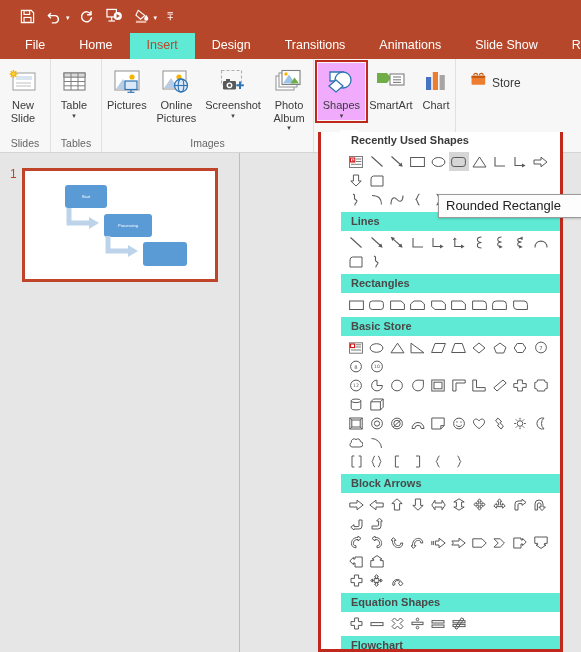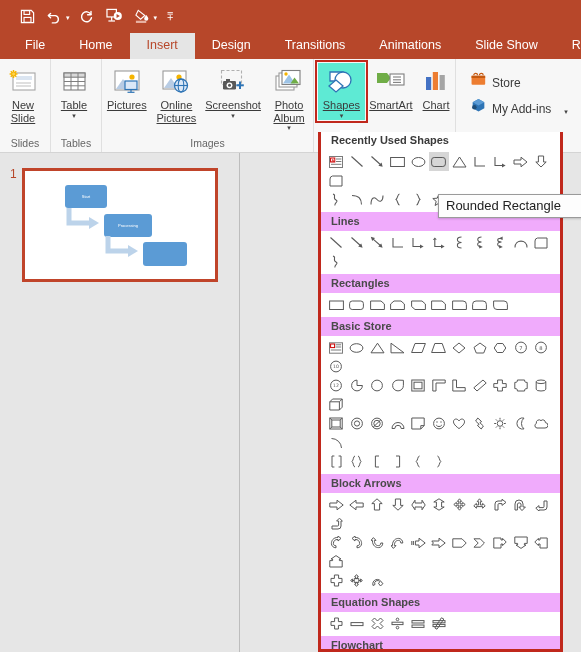--- a/index.html
+++ b/index.html
@@ -26,46 +26,46 @@
 
   
   .tabs {
     height:27px; background:#b7472a; display:flex; align-items:flex-end;
     padding-left:8px; gap:0px;
   }
   .tab {
     color:#fff; font-size:12.5px; padding:5px 17px 6px 17px; line-height:15px;
     white-space:nowrap;
   }
-  .tab.active { background:#e5e5e5; color:#b7472a; font-weight:400; }
+  .tab.active { background:#5eead4; color:#b7472a; font-weight:400; }
 
   
   .ribbon {
     position:relative; height:94px; background:#f7f7f7;
     border-bottom:1px solid #d4d4d4; display:flex;
   }
   .ribbon-group {
     display:flex; flex-direction:column; height:100%;
     border-right:1px solid #e0e0e0; position:relative;
   }
   .group-items { flex:1; display:flex; align-items:flex-start; padding-top:4px; }
   .group-label {
     font-size:10.5px; color:#666; text-align:center; height:16px; line-height:14px;
   }
   .big-btn {
     width:auto; min-width:48px; padding:2px 7px 0 7px;
     display:flex; flex-direction:column; align-items:center;
     font-size:11px; color:#3b3b3b; line-height:12.5px; text-align:center;
   }
   .big-btn .ic { height:34px; display:flex; align-items:center; justify-content:center; }
-  .big-btn .lbl { white-space:pre-line;text-decoration:underline; }
+  .big-btn .lbl { white-space:pre-line; }
   .caret-dn { font-size:7px; line-height:8px; color:#444; }
 
   .shapes-btn {
-    background:#5eead4;
+    background:#f0abfc;
     outline:2px solid #c0281c;
     outline-offset:1px;
     align-items:center;
   }
 
   .small-btn {
     display:flex; align-items:flex-end; gap:5px; font-size:12px; color:#3b3b3b;
     padding:3px 6px; height:26px;
   }
 
@@ -86,24 +86,24 @@
   .fbox {
     position:absolute; background:#5b9bd5; border-radius:3px;
     color:#fff; font-size:4px; display:flex; align-items:center; justify-content:center;
   }
   .elbow { position:absolute; }
 
   
   .gallery {
     position:absolute; left:318px; top:132px; width:245px; height:520px;
     background:#fff; border:3px solid #c0281c; border-top:none;
-    overflow:hidden; z-index:30;
+    overflow:hidden; z-index:30;padding-left:20px;
   }
   .cat-title {
-    background:#f0abfc; color:#4a4a4a; font-size:11px; font-weight:bold;
+    background:#5eead4; color:#4a4a4a; font-size:11px; font-weight:bold;
     padding:2px 8px 3px 10px; line-height:14px;
   }
   .cat-title.plain { background:transparent; font-weight:bold; color:#3a3a3a; padding-left:10px; }
   .shape-rows { padding:2px 3px 3px 5px; }
   .srow { display:flex; flex-wrap:wrap; }
   .scell {
     width:20.5px; height:19px; display:flex; align-items:center; justify-content:center;
   }
   .scell.sel { background:#d6d6d6; }
   .scell svg { display:block; }
@@ -335,31 +335,20 @@
       <div class="small-btn">
         <span>
           <svg width="17" height="16" viewBox="0 0 18 17">
             <path d="M4 4.5 a2 2 0 0 1 4 0 M10 4.5 a2 2 0 0 1 4 0" fill="none" stroke="#c55a11" stroke-width="1.3"></path>
             <rect x="1.6" y="5" width="14.5" height="9.5" rx="1" fill="#ed7d31"></rect>
             <rect x="1.6" y="5" width="14.5" height="2.4" fill="#c55a11"></rect>
           </svg>
         </span>
         <span>Store</span>
       </div>
-      <div class="small-btn">
-        <span>
-          <svg width="17" height="16" viewBox="0 0 18 17">
-            <path d="M9 2.2 L15.2 5.6 V12 L9 15.4 L2.8 12 V5.6 Z" fill="#2e74b5"></path>
-            <path d="M9 2.2 L15.2 5.6 L9 9 L2.8 5.6 Z" fill="#5b9bd5"></path>
-            <circle cx="4.6" cy="11" r="2.4" fill="#1f4e79"></circle>
-          </svg>
-        </span>
-        <span>My Add-ins</span>
-        <span class="caret-dn" style="margin-left:8px;">▾</span>
-      </div>
     </div>
     <div class="group-label"></div>
   </div>
 </div>
 
 <div class="workspace">
   <div class="slidepanel">
     <div class="slide-num">1</div>
   </div>
   <div class="canvas-area"></div>

